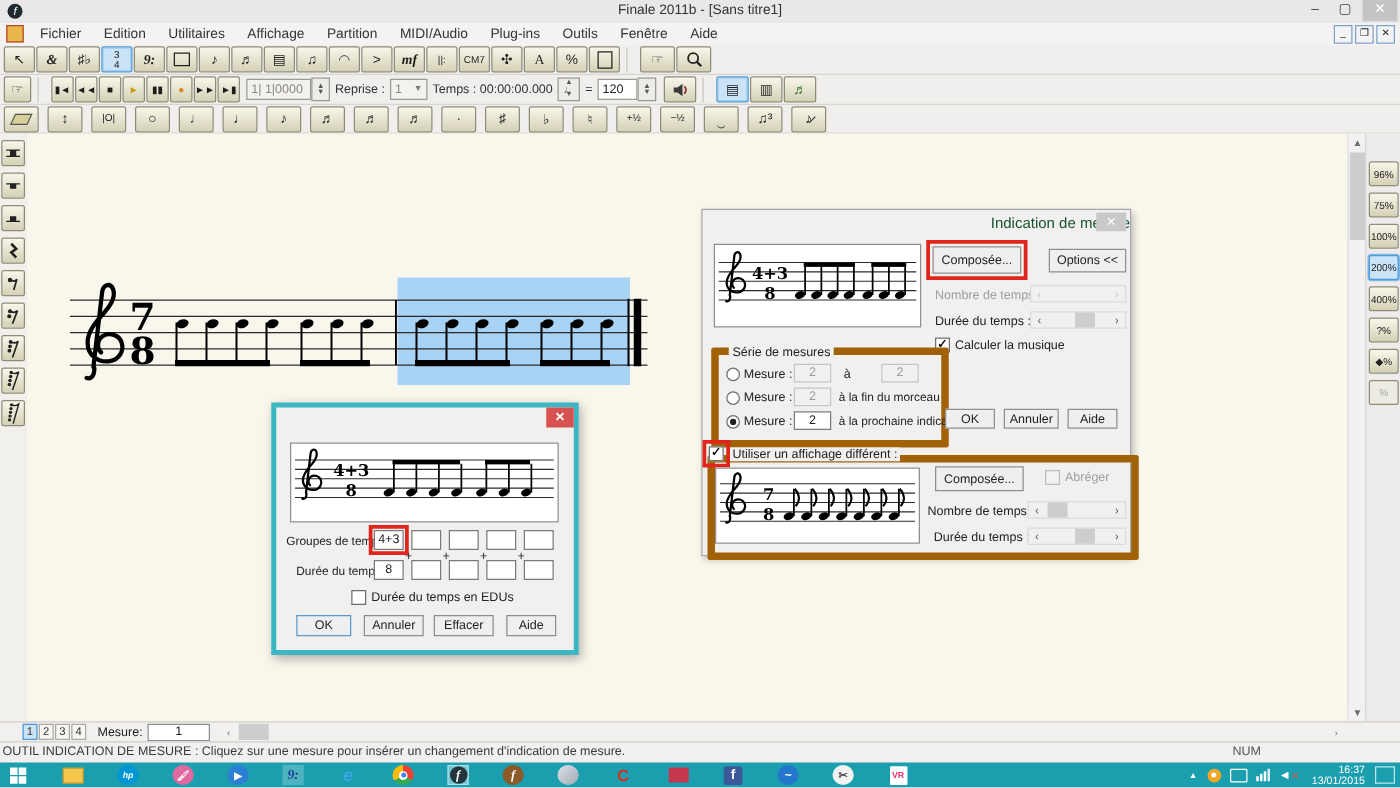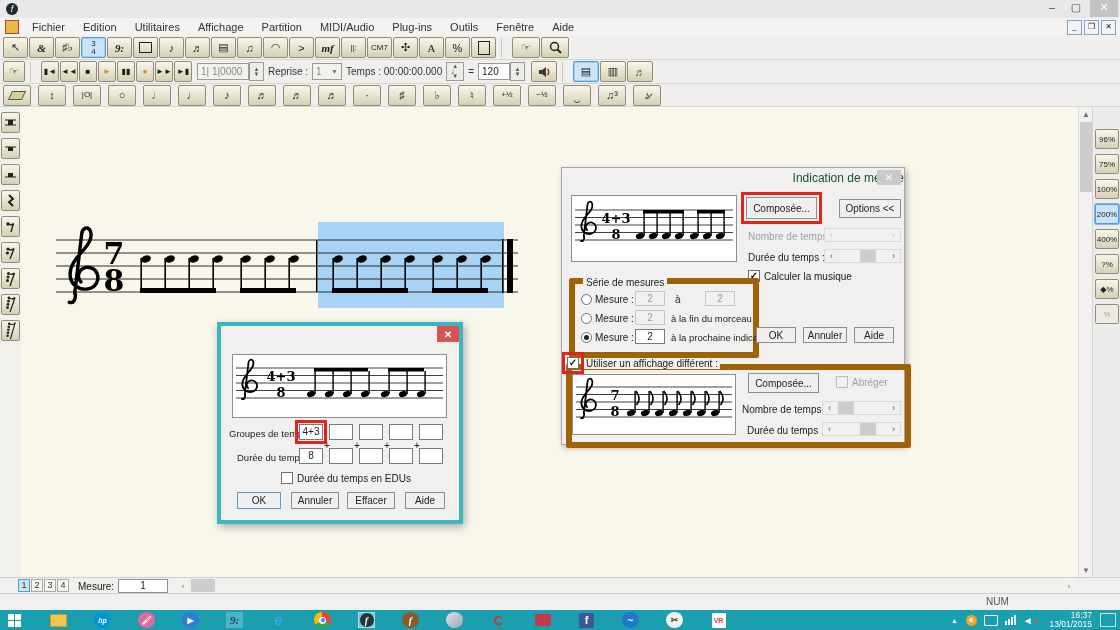--- a/index.html
+++ b/index.html
@@ -94,20 +94,21 @@
     <g id="note-fl">
         <ellipse rx="4.2" ry="3" transform="rotate(-18)"></ellipse>
         <rect x="3.4" y="-22" width="1.4" height="22"></rect>
         <path d="M4.8 -22 C9 -17 9 -12 5.5 -8" stroke="#000" stroke-width="1.6" fill="none"></path>
       </g>
   </defs>
 </svg>
 
 <div class="abs" id="titlebar">
   <div class="abs circ" style="left:6px;top:3px;width:12px;height:12px;background:#1F2A2E;color:#fff;font-size:9px;font-style:italic">f</div>
+  <div class="abs" id="title-text">Finale 2011b - [Sans titre1]</div>
   <div class="abs wctl" style="left:1042px;width:20px">–</div>
   <div class="abs wctl" style="left:1066px;width:20px">▢</div>
   <div class="abs wctl" style="left:1090px;width:28px;background:#C5C3C4;color:#fff">✕</div>
 </div>
 
 <div class="abs" id="menubar">
   <span style="width:12px;height:12px;margin:0 4px 0 5px;background:#E8B84B;border:1px solid #B4452F;flex:none"></span>
   <span class="menu-item">Fichier</span>
   <span class="menu-item">Edition</span>
   <span class="menu-item">Utilitaires</span>
@@ -551,20 +552,21 @@
   <div class="laybtn" style="left:44px">3</div>
   <div class="laybtn" style="left:57px">4</div>
   <div class="abs" style="left:78px;top:3px;font-size:10px">Mesure:</div>
   <div class="abs" style="left:118px;top:1px;width:48px;height:12px;border:1px solid #8F8F8F;background:#fff;font-size:10px;text-align:center;line-height:12px">1</div>
   <div class="sarrow" style="left:176px;top:1px;width:14px;height:14px">‹</div>
   <div class="sthumb" style="left:191px;top:1px;width:24px;height:13px"></div>
   <div class="sarrow" style="left:1062px;top:1px;width:14px;height:14px">›</div>
 </div>
 
 <div class="abs" id="statusbar">
+  <span class="abs" style="left:2px;top:2px">OUTIL INDICATION DE MESURE : Cliquez sur une mesure pour insérer un changement d'indication de mesure.</span>
   <span class="abs" style="left:986px;top:2px;color:#555">NUM</span>
 </div>
 
 <div class="abs" id="taskbar">
   <div class="tk" style="margin-left:6px">
       <span style="display:grid;grid-template-columns:6px 6px;grid-gap:1px">
         <span style="width:6px;height:6px;background:#fff"></span>
         <span style="width:6px;height:6px;background:#fff"></span>
         <span style="width:6px;height:6px;background:#fff"></span>
         <span style="width:6px;height:6px;background:#fff"></span>

